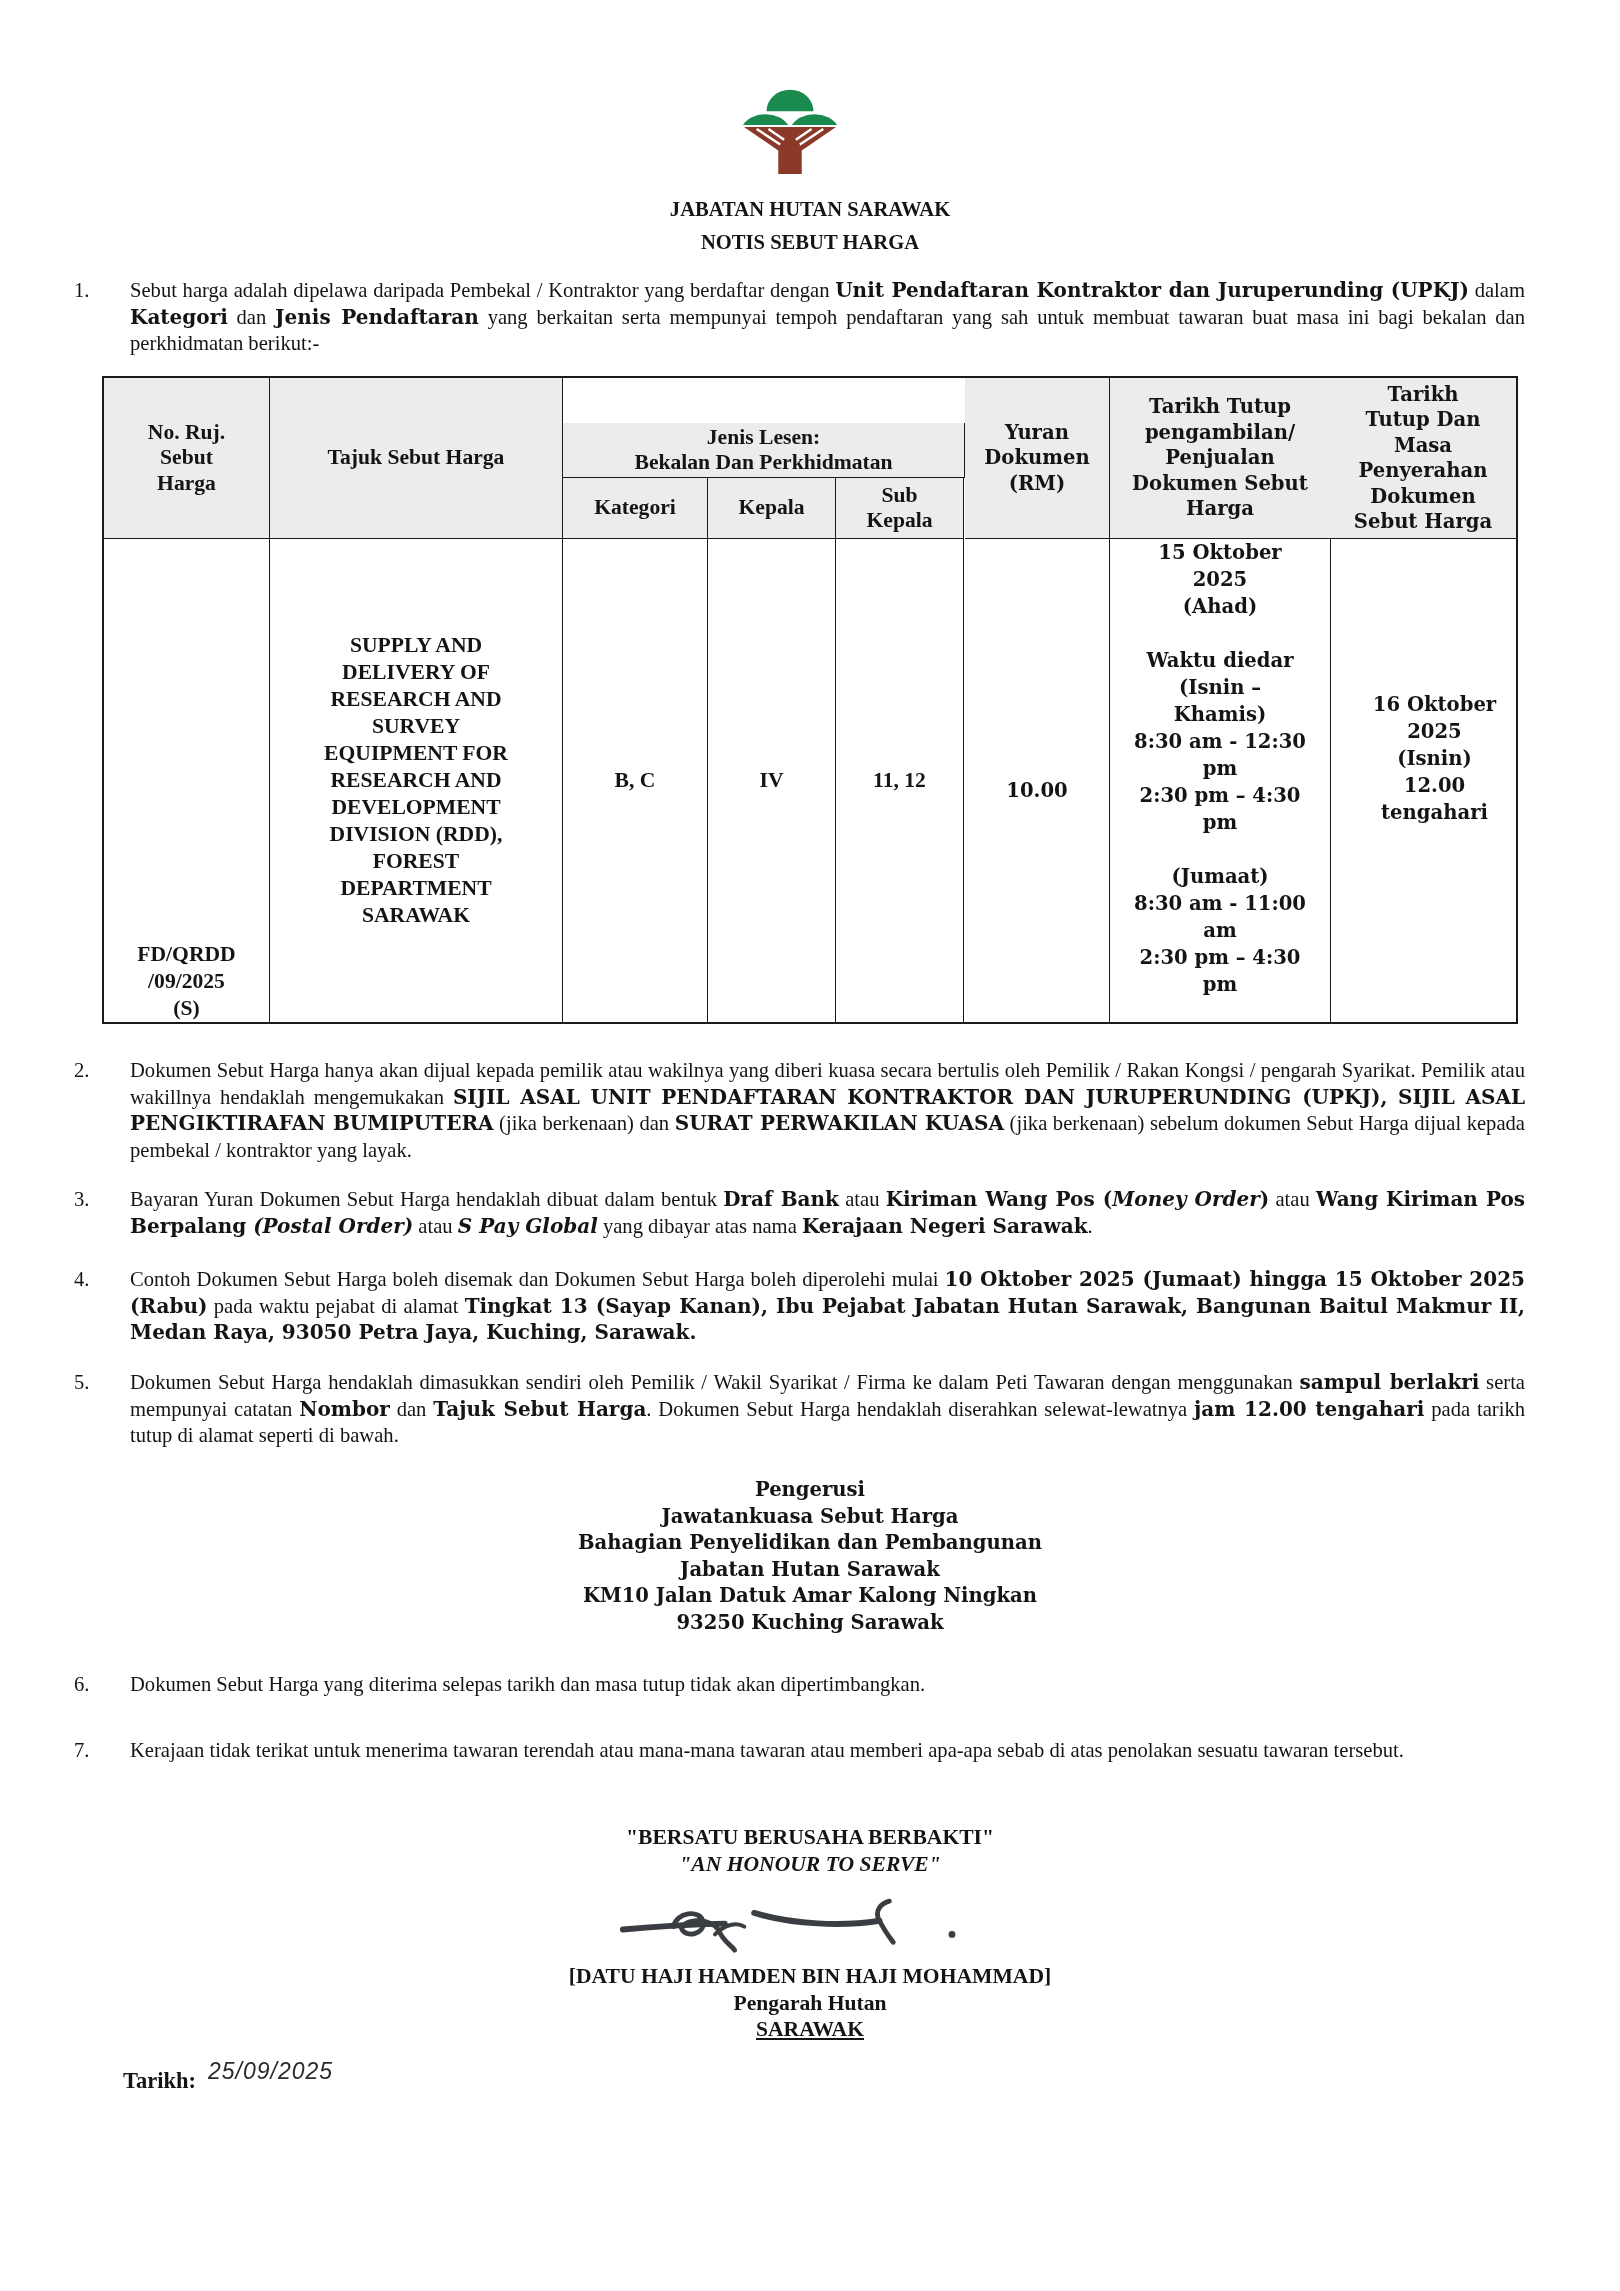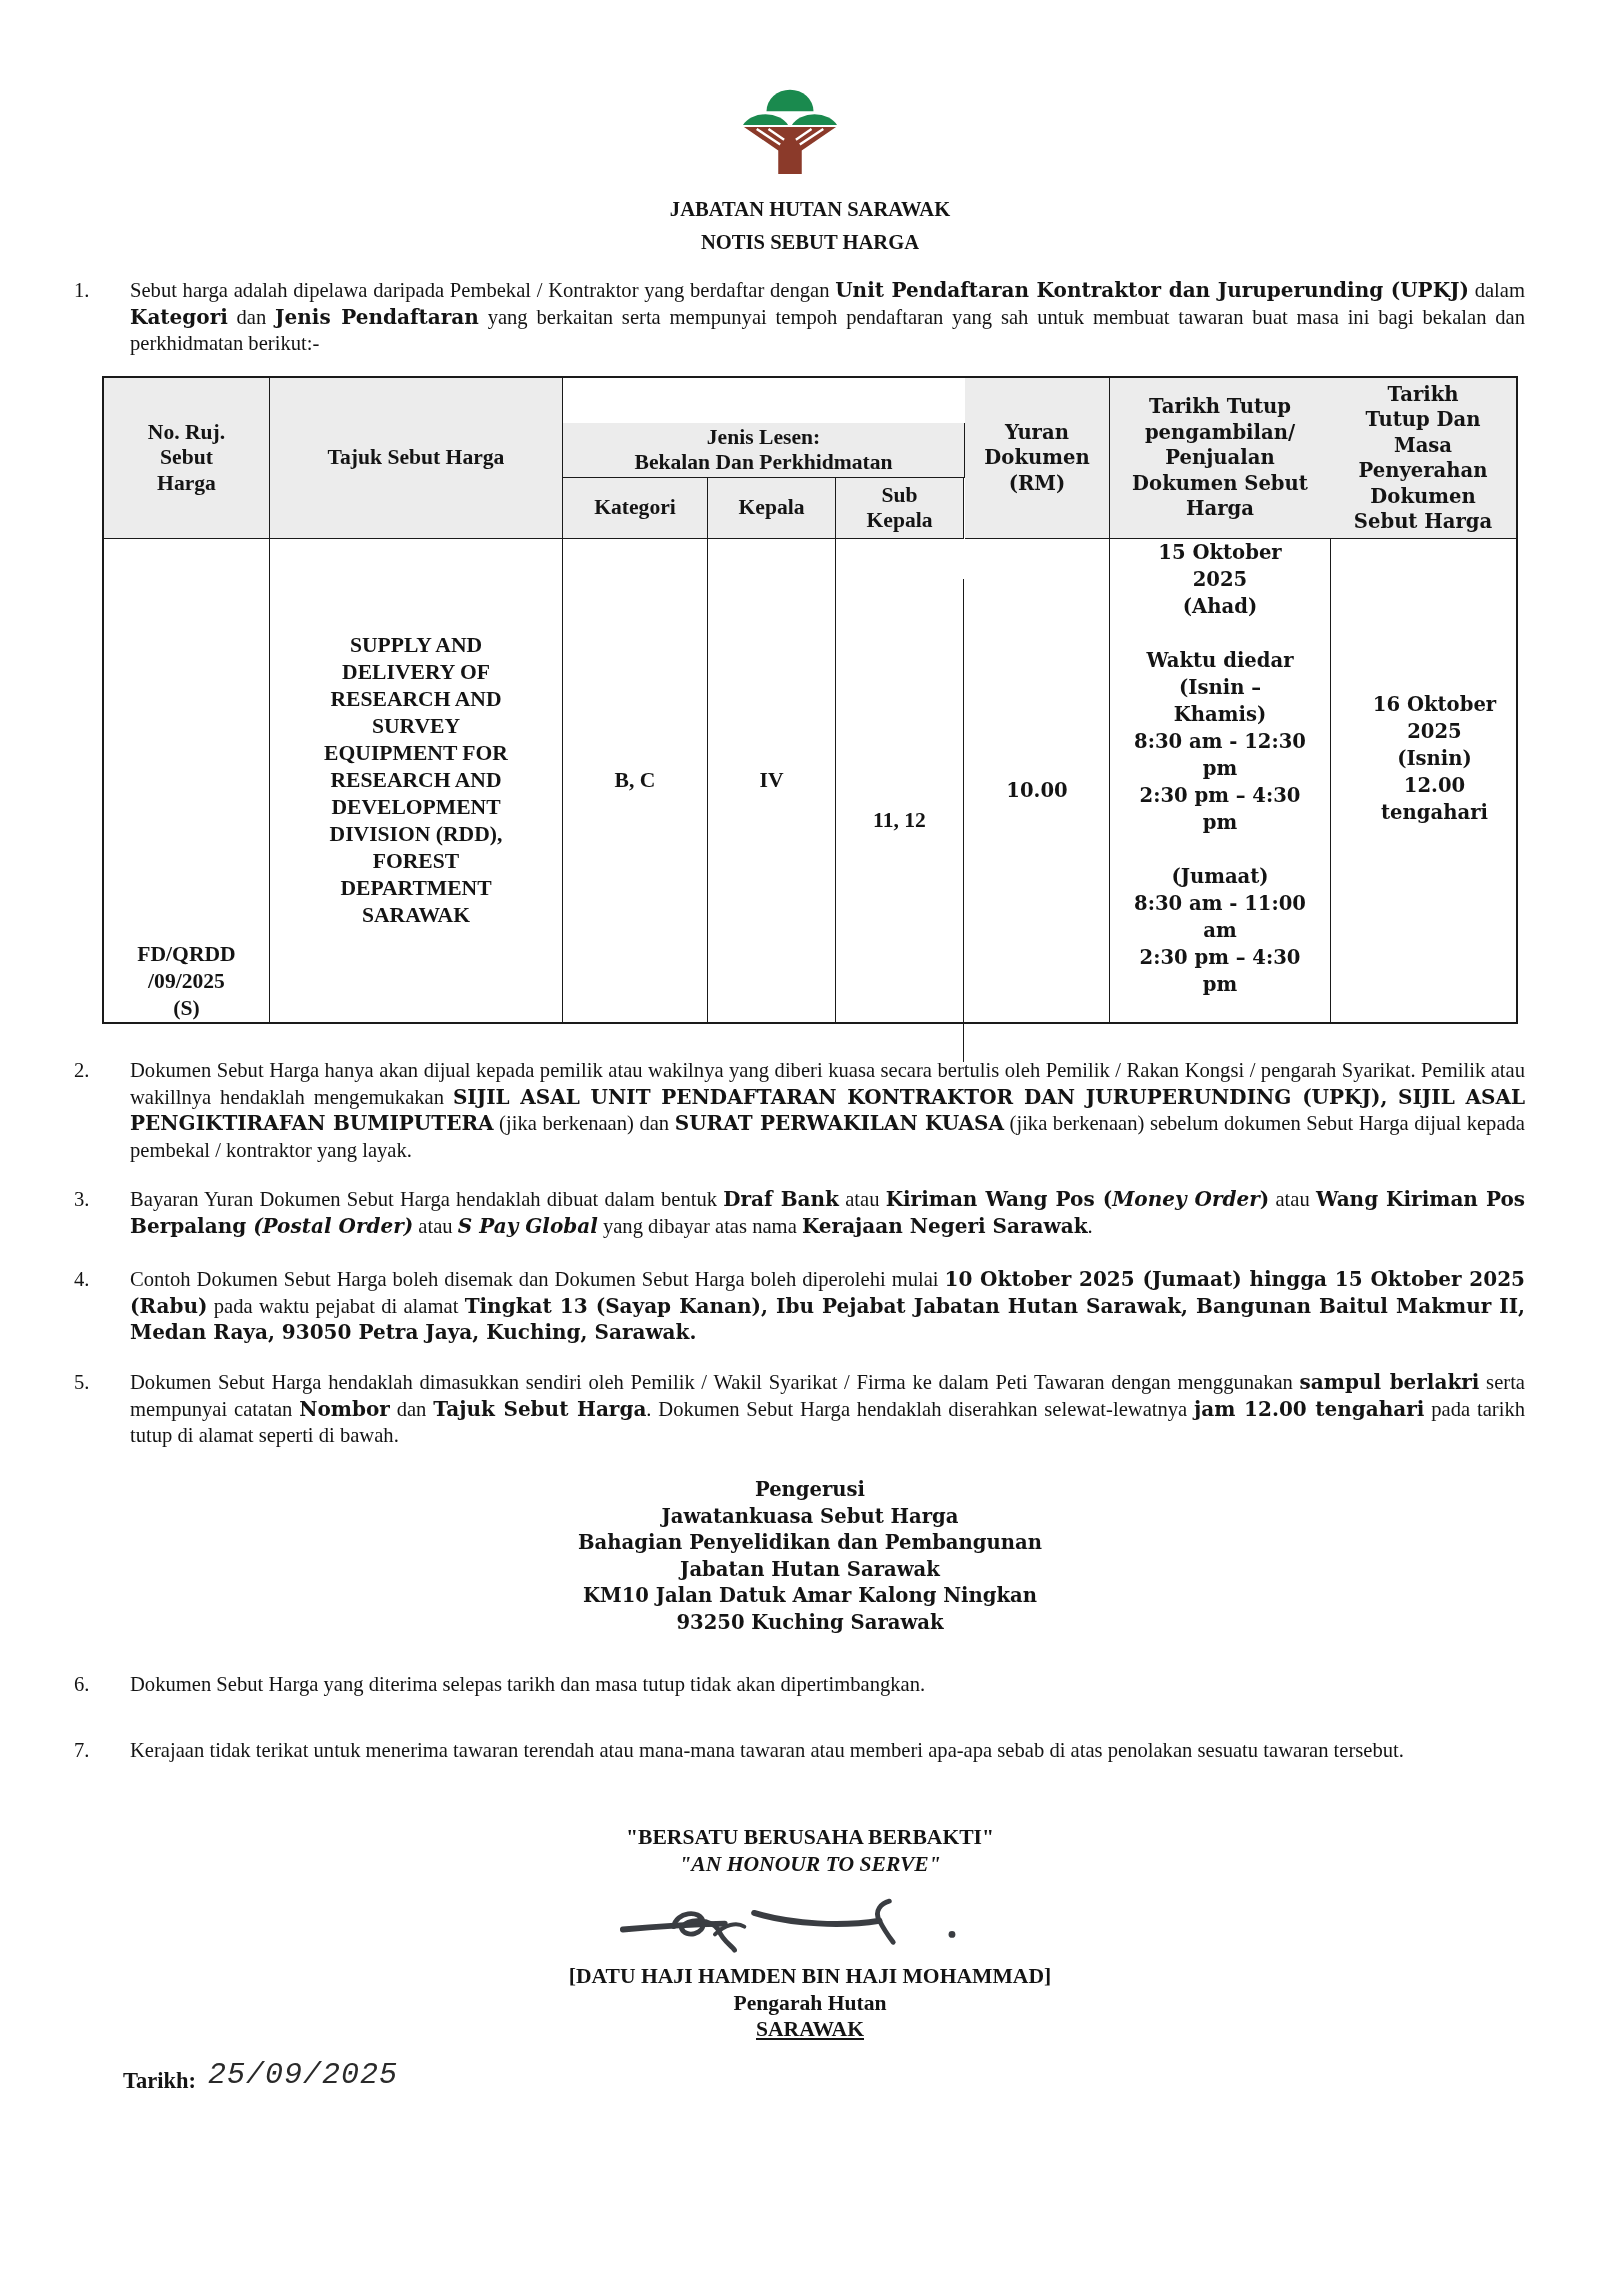--- a/index.html
+++ b/index.html
@@ -46,22 +46,22 @@
   .motto.i { font-style: italic; }
 
   .signame { position: absolute; left: 0; width: 1620px; text-align: center;
              font-family: "Liberation Serif", serif; font-weight: bold; font-size: 21.6px; line-height: 26.5px; }
   .signame u { text-decoration: underline; }
 
   .sig { position: absolute; left: 617px; top: 1897px; width: 382px; height: 69px; }
 
   .tarikh { position: absolute; left: 123px; top: 2068px; font-family: "Liberation Serif", serif;
             font-weight: bold; font-size: 22.5px; }
-  .tarikh-val { position: absolute; left: 208px; top: 2058px; font-family: Liberation Mono, monospace;
-                font-size: 30px; color: #2a2a2a; font-style: italic; letter-spacing: 1px; }
+  .tarikh-val { position: absolute; left: 208px; top: 2058px; font-family: Liberation Sans, sans-serif;
+                font-size: 23px; color: #2a2a2a; font-style: italic; letter-spacing: 1px; }
   .nota { position: absolute; left: 123px; top: 2095px; width: 1411px; font-family: "Liberation Serif", serif;
           font-style: italic; font-size: 19px; line-height: 27.4px; }
   .nota b { font-weight: bold; }
 </style>
 </head>
 <body>
 
 <div class="page">
 
   <svg class="logo" viewBox="0 0 96 102">
@@ -154,21 +154,21 @@
           <span>DEPARTMENT</span>
           <span>SARAWAK</span>
         </div>
     </div>
     <div class="cell bcell nobottom" style="left:459px;top:161px;width:145px;height:483px;">
       <span>B, C</span>
     </div>
     <div class="cell bcell nobottom" style="left:604px;top:161px;width:128px;height:483px;">
       <span>IV</span>
     </div>
-    <div class="cell bcell nobottom" style="left:732px;top:161px;width:128px;height:483px;margin-top:40px;">
+    <div class="cell bcell nobottom" style="left:732px;top:161px;width:128px;height:483px;">
       <span>11, 12</span>
     </div>
     <div class="cell bcell dv nobottom" style="left:861px;top:161px;width:145px;height:483px;padding-top:19.6px;">
       <span>10.00</span>
     </div>
     <div class="cell bcell dv nobottom" style="left:1006px;top:161px;width:221px;height:483px;align-items:flex-start;">
       <div class="stack" id="row-closing-sale">
           <span>15 Oktober</span>
           <span>2025</span>
           <span>(Ahad)</span>

